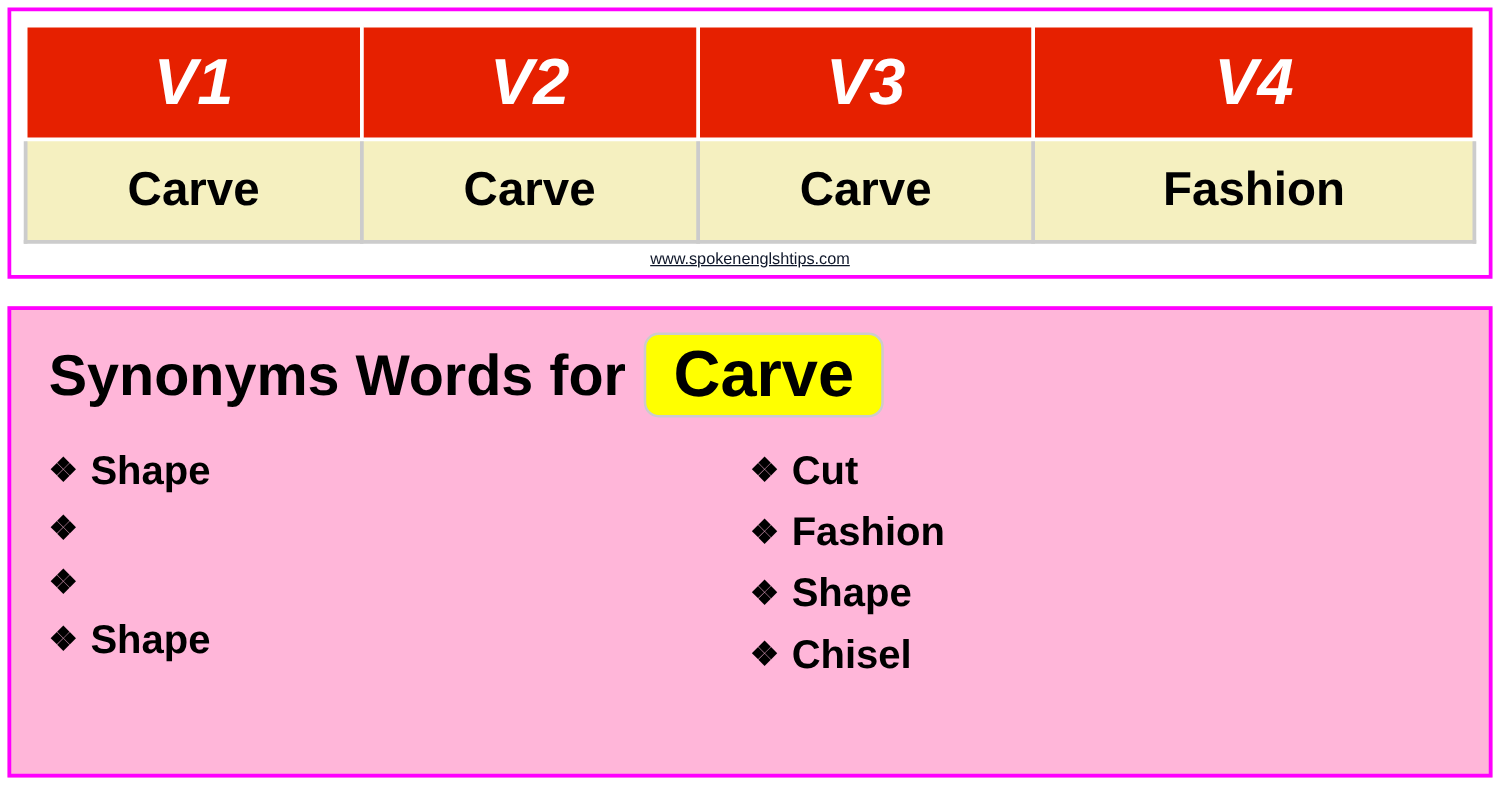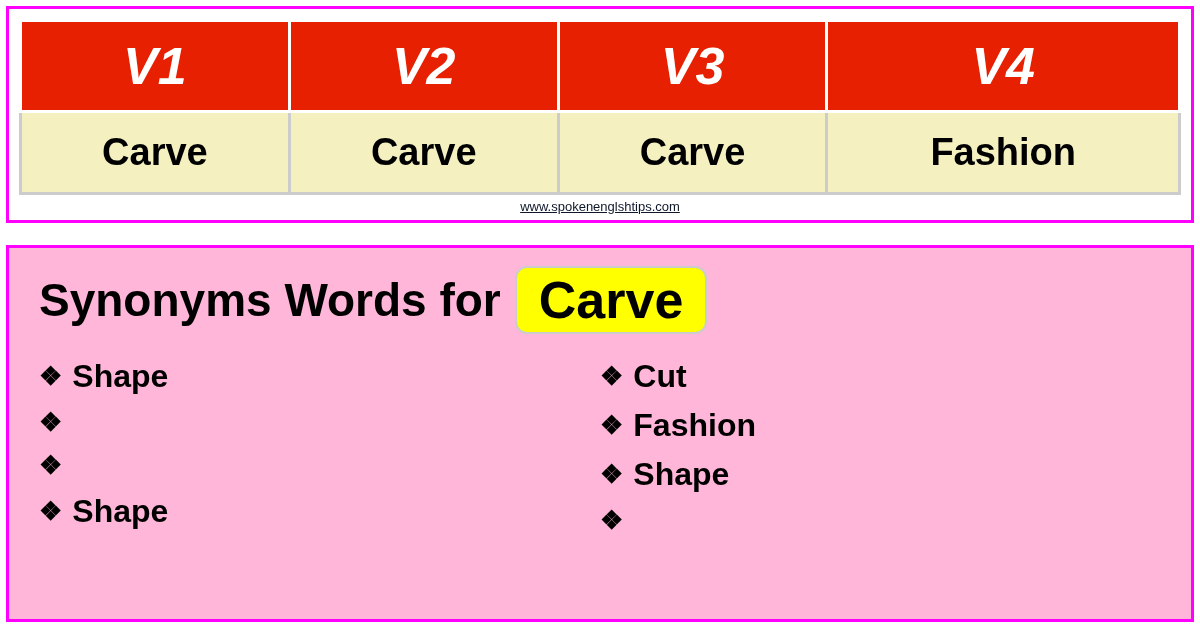--- a/index.html
+++ b/index.html
@@ -174,18 +174,19 @@
         <div class="synonym-item">
           <span class="diamond-bullet">❖</span>
           <span>Fashion</span>
         </div>
         <div class="synonym-item">
           <span class="diamond-bullet">❖</span>
           <span>Shape</span>
         </div>
         <div class="synonym-item">
           <span class="diamond-bullet">❖</span>
+          <span>Chisel</span>
         </div>
       </div>
     </div>
   </div>
 
 </div>
 
 </body></html>

